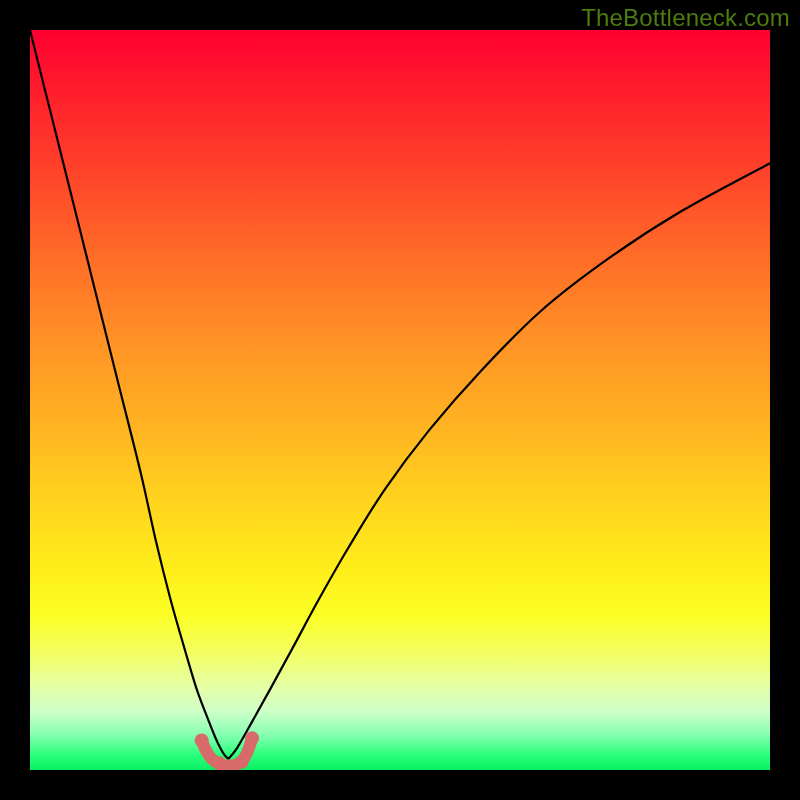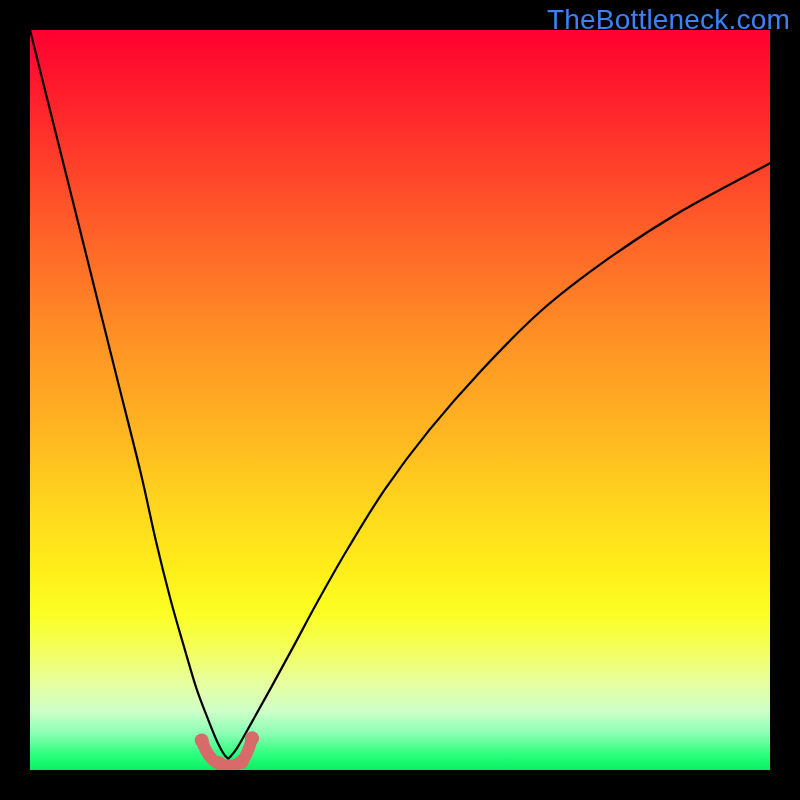--- a/index.html
+++ b/index.html
@@ -47,22 +47,22 @@
       #cfffc8 92%,
       #8cffb4 95%,
       #2bff7c 98%,
       #08f062 100%
     );
   }
   .watermark {
     position: absolute;
     top: 4px;
     right: 10px;
-    color: #3b82f6;
-    font-size: 28px;
+    color: #4d7c0f;
+    font-size: 24px;
     font-weight: 500;
     letter-spacing: 0.2px;
     user-select: none;
   }
   svg.curves {
     position: absolute;
     inset: 0;
     width: 740px;
     height: 740px;
     overflow: visible;

